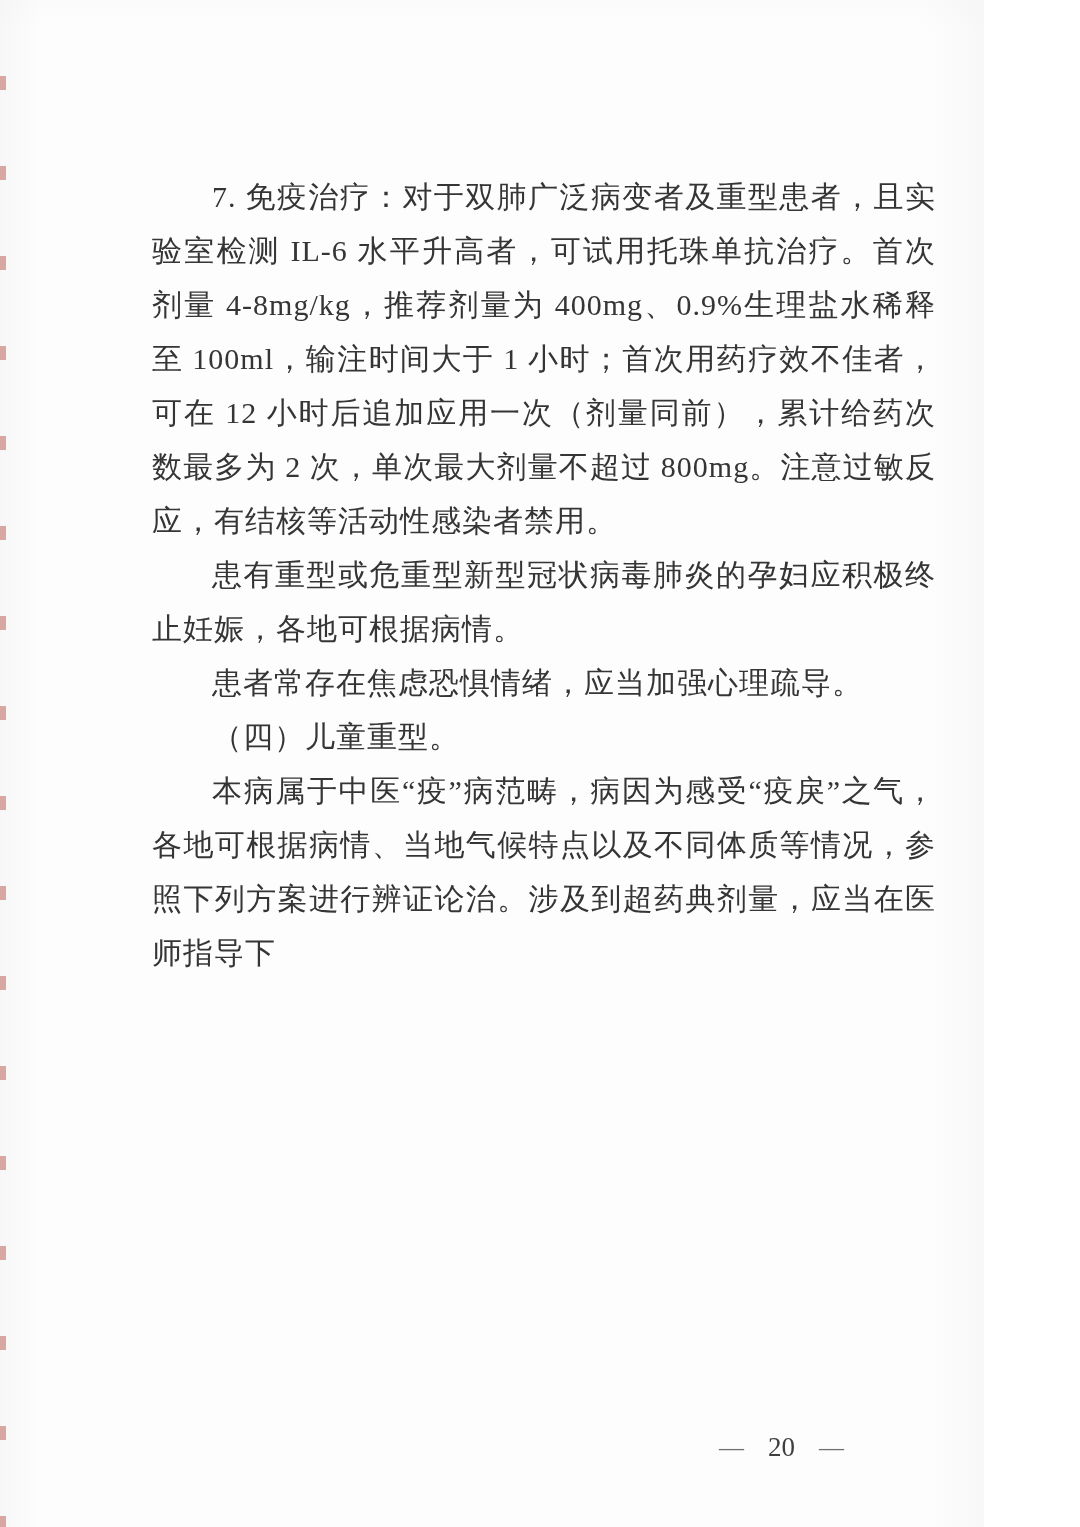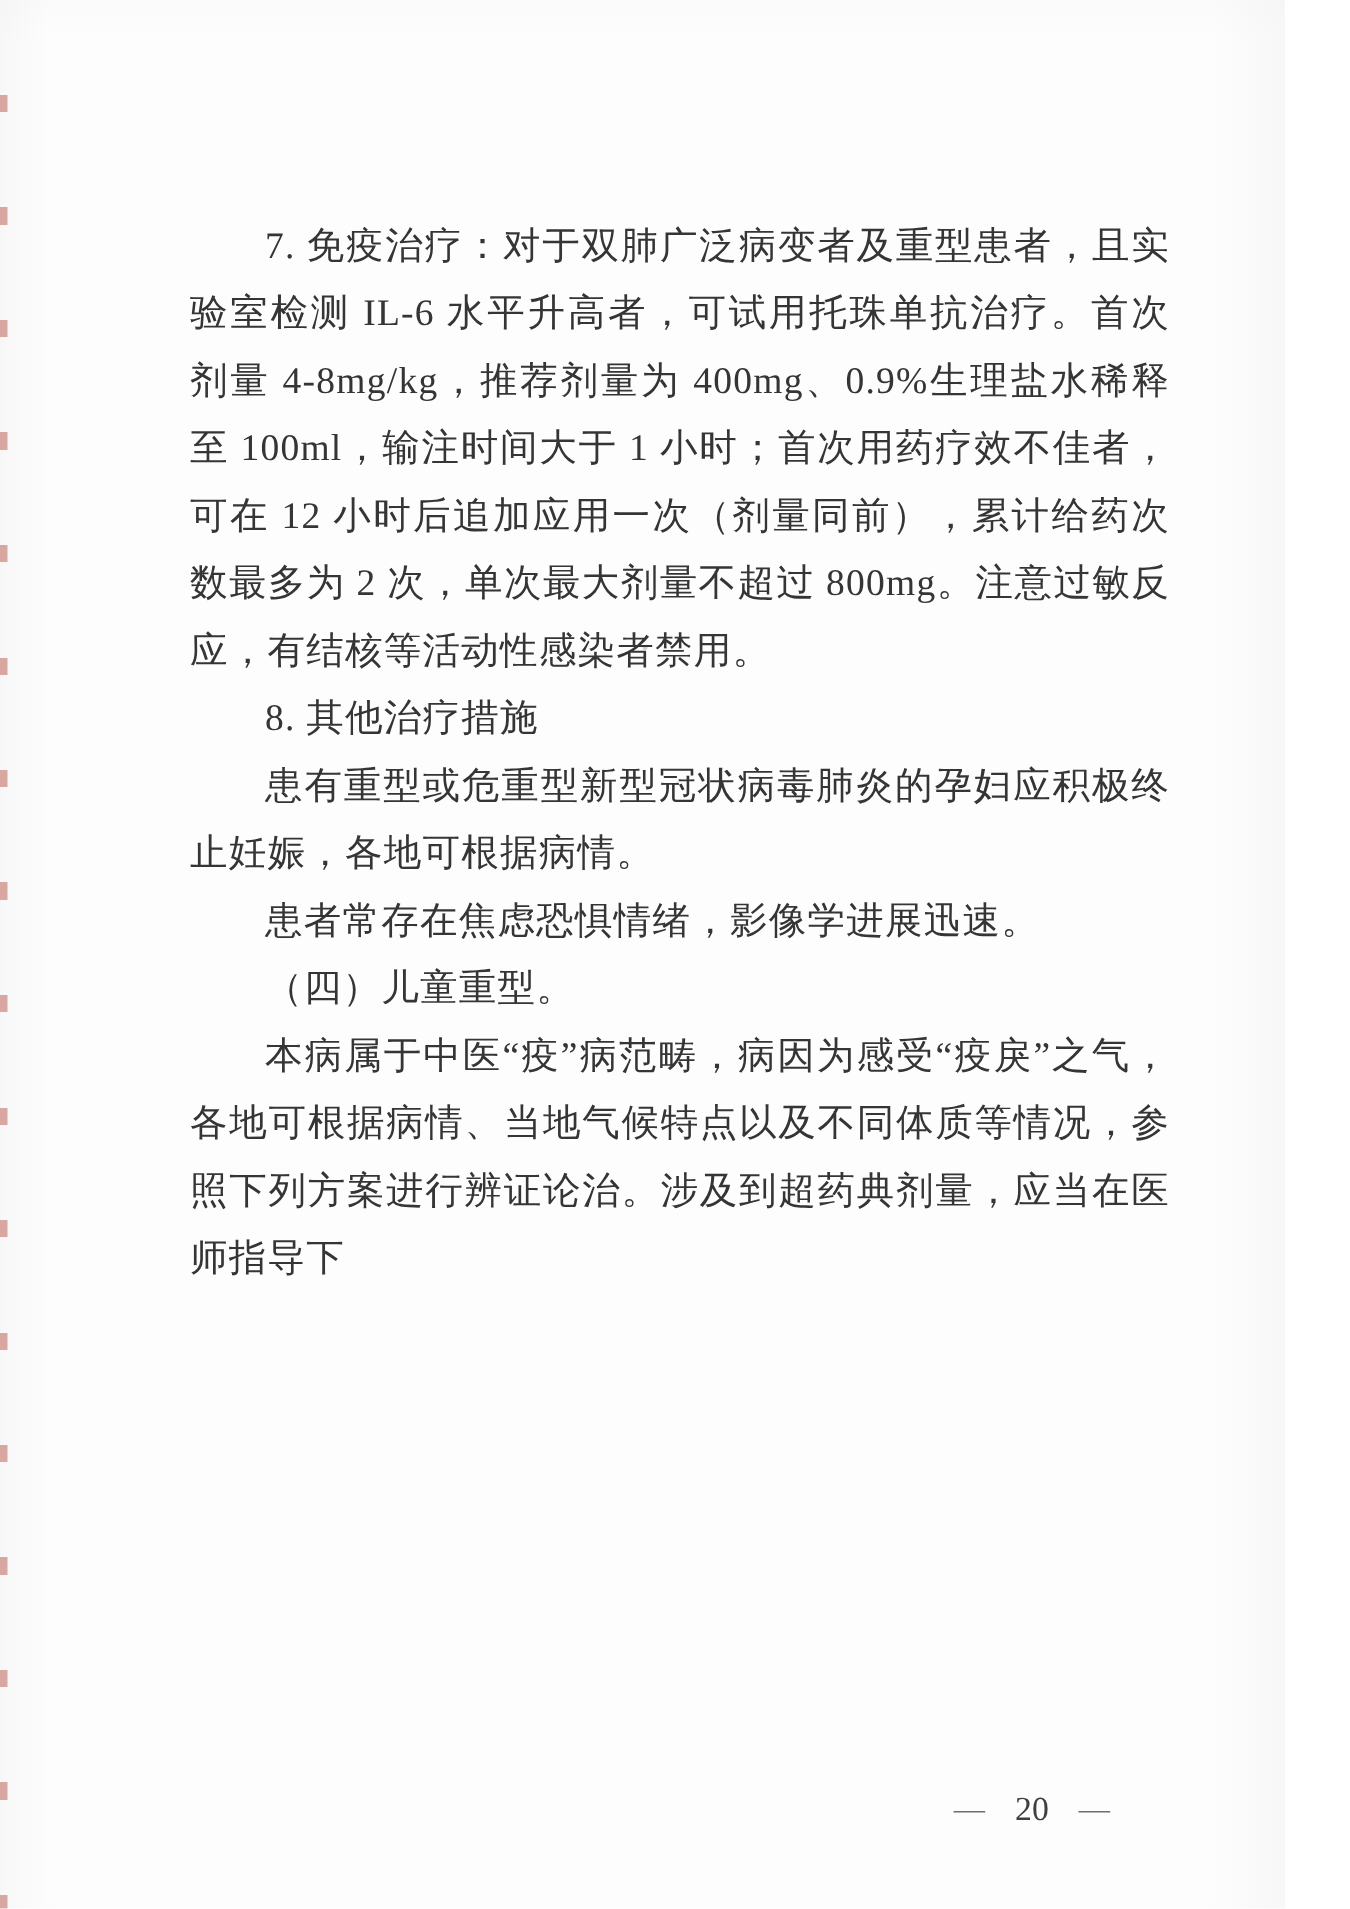--- a/index.html
+++ b/index.html
@@ -7,21 +7,20 @@
     padding: 0;
     background: #ffffff;
   }
   .page {
     position: relative;
     width: 984px;
     height: 1527px;
     background: #fdfdfd;
     overflow: hidden;
     font-family: "Liberation Serif", "DejaVu Serif", serif;
-    padding-left: 44px;
   }
   
   .paper-shade {
     position: absolute;
     inset: 0;
     background:
       linear-gradient(to right, rgba(230,230,230,0.25) 0px, rgba(255,255,255,0) 40px),
       linear-gradient(to left, rgba(235,235,235,0.30) 0px, rgba(255,255,255,0) 60px),
       linear-gradient(to bottom, rgba(240,240,240,0.20) 0px, rgba(255,255,255,0) 30px);
     pointer-events: none;
@@ -87,23 +86,22 @@
 <body>
 
 <div class="page">
 
   <div class="paper-shade"></div>
   <div class="edge-marks"></div>
   <div class="speck"></div>
 
   <div class="content">
     <p class="para">7. 免疫治疗：对于双肺广泛病变者及重型患者，且实验室检测 IL-6 水平升高者，可试用托珠单抗治疗。首次剂量 4-8mg/kg，推荐剂量为 400mg、0.9%生理盐水稀释至 100ml，输注时间大于 1 小时；首次用药疗效不佳者，可在 12 小时后追加应用一次（剂量同前），累计给药次数最多为 2 次，单次最大剂量不超过 800mg。注意过敏反应，有结核等活动性感染者禁用。</p>
-    <p class="para">8. 其他治疗措施</p>
     <p class="para">患有重型或危重型新型冠状病毒肺炎的孕妇应积极终止妊娠，各地可根据病情。</p>
-    <p class="para">患者常存在焦虑恐惧情绪，影像学进展迅速。</p>
+    <p class="para">患者常存在焦虑恐惧情绪，应当加强心理疏导。</p>
     <p class="para">（四）儿童重型。</p>
     <p class="para">本病属于中医“疫”病范畴，病因为感受“疫戾”之气，各地可根据病情、当地气候特点以及不同体质等情况，参照下列方案进行辨证论治。涉及到超药典剂量，应当在医师指导下</p>
   </div>
 
   <div class="footer">
     <span class="dash">—</span>
     <span class="num">20</span>
     <span class="dash">—</span>
   </div>
 

